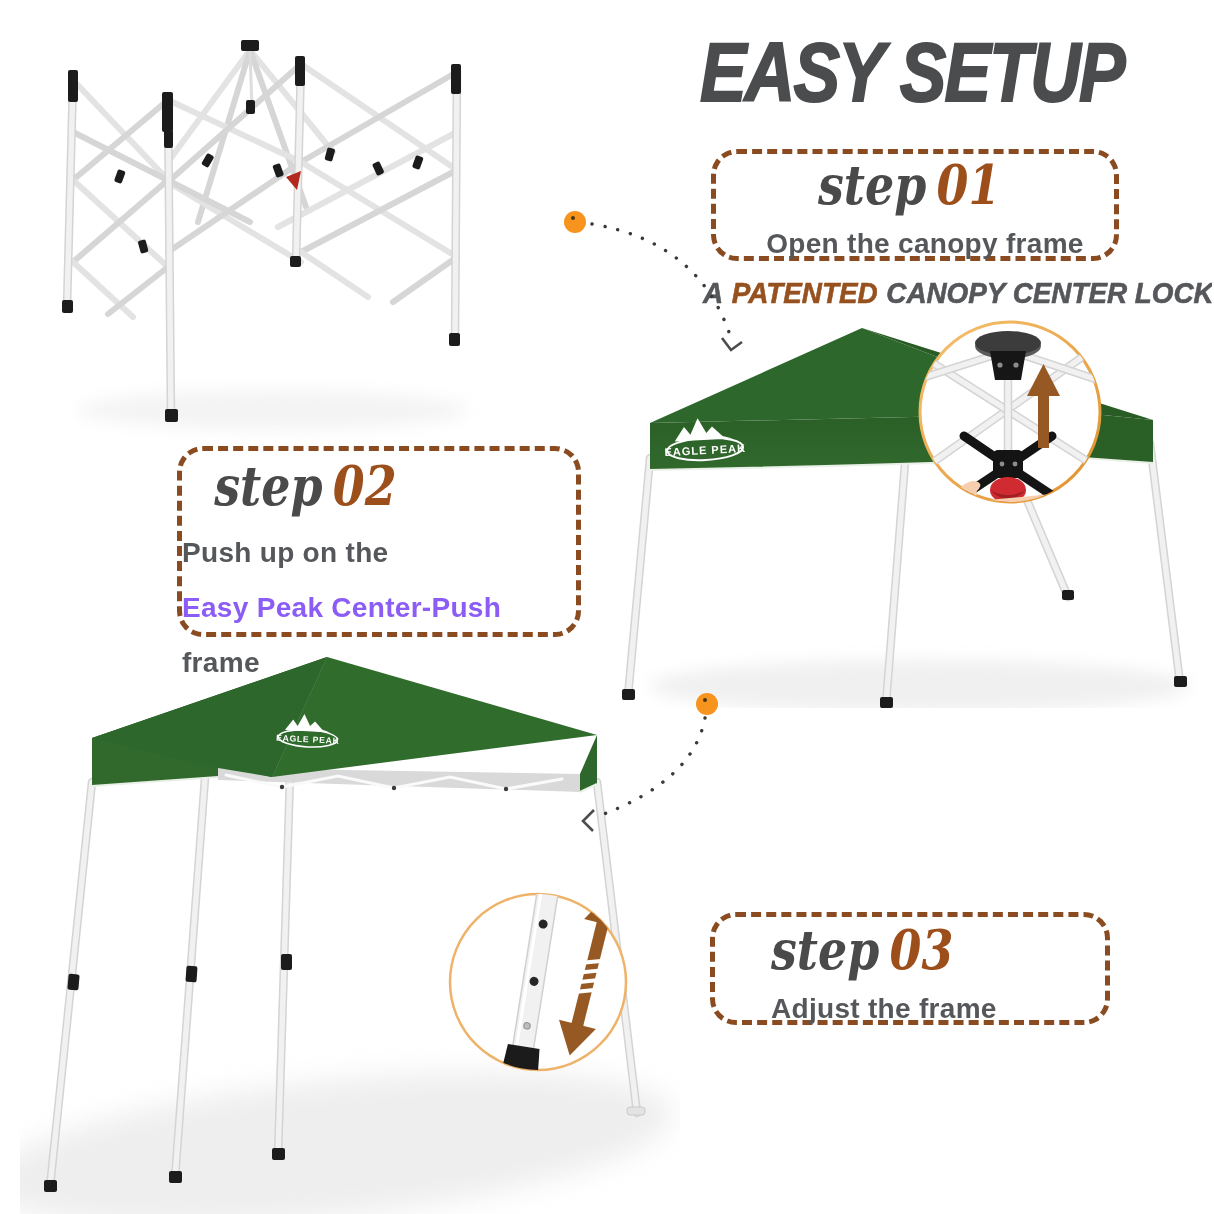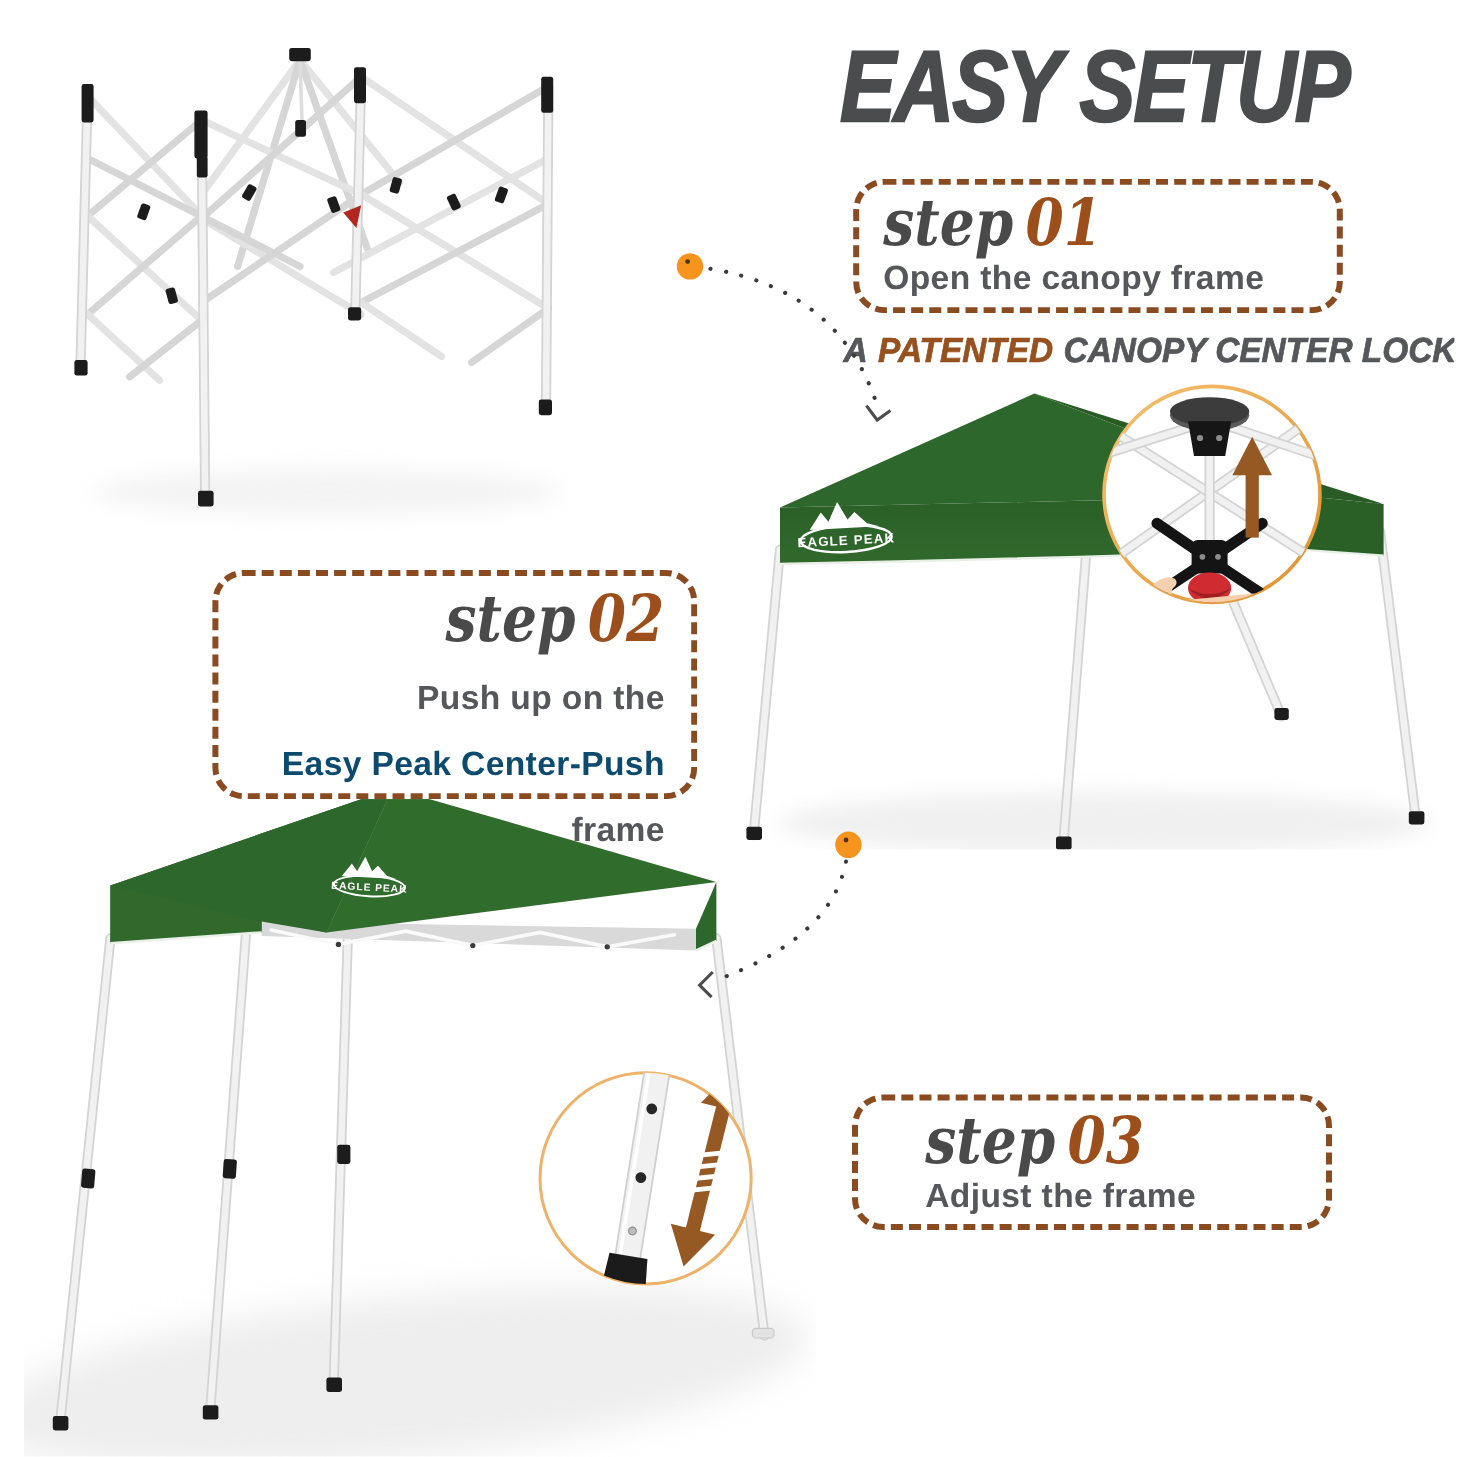--- a/index.html
+++ b/index.html
@@ -25,38 +25,38 @@
     -webkit-text-stroke:0.6px #55575a;
     transform:scaleX(0.96);transform-origin:left top;
   }
   #patented .hl{color:#96511f;-webkit-text-stroke:0.6px #96511f;margin:0 9px;}
 
   
   .step-box{
     position:absolute;z-index:4;box-sizing:border-box;background:#fff;
     border:5px dashed #8a4b20;border-radius:26px;
   }
-  #step1{left:711px;top:149px;width:408px;height:112px;padding:2px 0 0 20px;}
-  #step2{left:177px;top:475px;width:404px;height:191px;padding:6px 22px 0 0;text-align:right;}
+  #step1{left:711px;top:149px;width:408px;height:112px;padding:2px 0 0 20px;text-align:center;}
+  #step2{left:177px;top:446px;width:404px;height:191px;padding:6px 22px 0 0;}
   #step3{left:710px;top:912px;width:400px;height:113px;padding:4px 0 0 56px;}
 
   .step-label{
     display:inline-block;transform:scaleX(0.85);white-space:nowrap;
     font-family:"DejaVu Serif",serif;font-style:italic;font-weight:bold;
     font-size:54px;line-height:58px;color:#4a4a4a;
   }
   #step1 .step-label,#step3 .step-label{transform-origin:left center;}
   #step2 .step-label{transform-origin:right center;}
   .step-num{color:#9d4f1b;margin-left:12px;}
   .step-desc{
     font-size:28px;font-weight:bold;color:#55575a;letter-spacing:0.3px;line-height:34px;
-    margin-top:1px;
+    margin-top:13px;
   }
   #step2 .step-desc{line-height:35px;margin-top:20px;}
-  .brown-line{color:#0c4a6e;}
+  .brown-line{color:#8b5cf6;}
 
   
   .tu{stroke:#d4d4d4;stroke-width:8.5;stroke-linecap:round;fill:none;}
   .to{stroke:#f1f1f1;stroke-width:5.5;stroke-linecap:round;fill:none;}
   .web{stroke:#e3e3e3;stroke-width:6;stroke-linecap:round;fill:none;}
   .webd{stroke:#d6d6d6;stroke-width:6;stroke-linecap:round;fill:none;}
   .joint{fill:#1c1c1c;}
   .strut{stroke:#fafafa;stroke-width:3;fill:none;stroke-linecap:round;}
 </style>
 </head>

